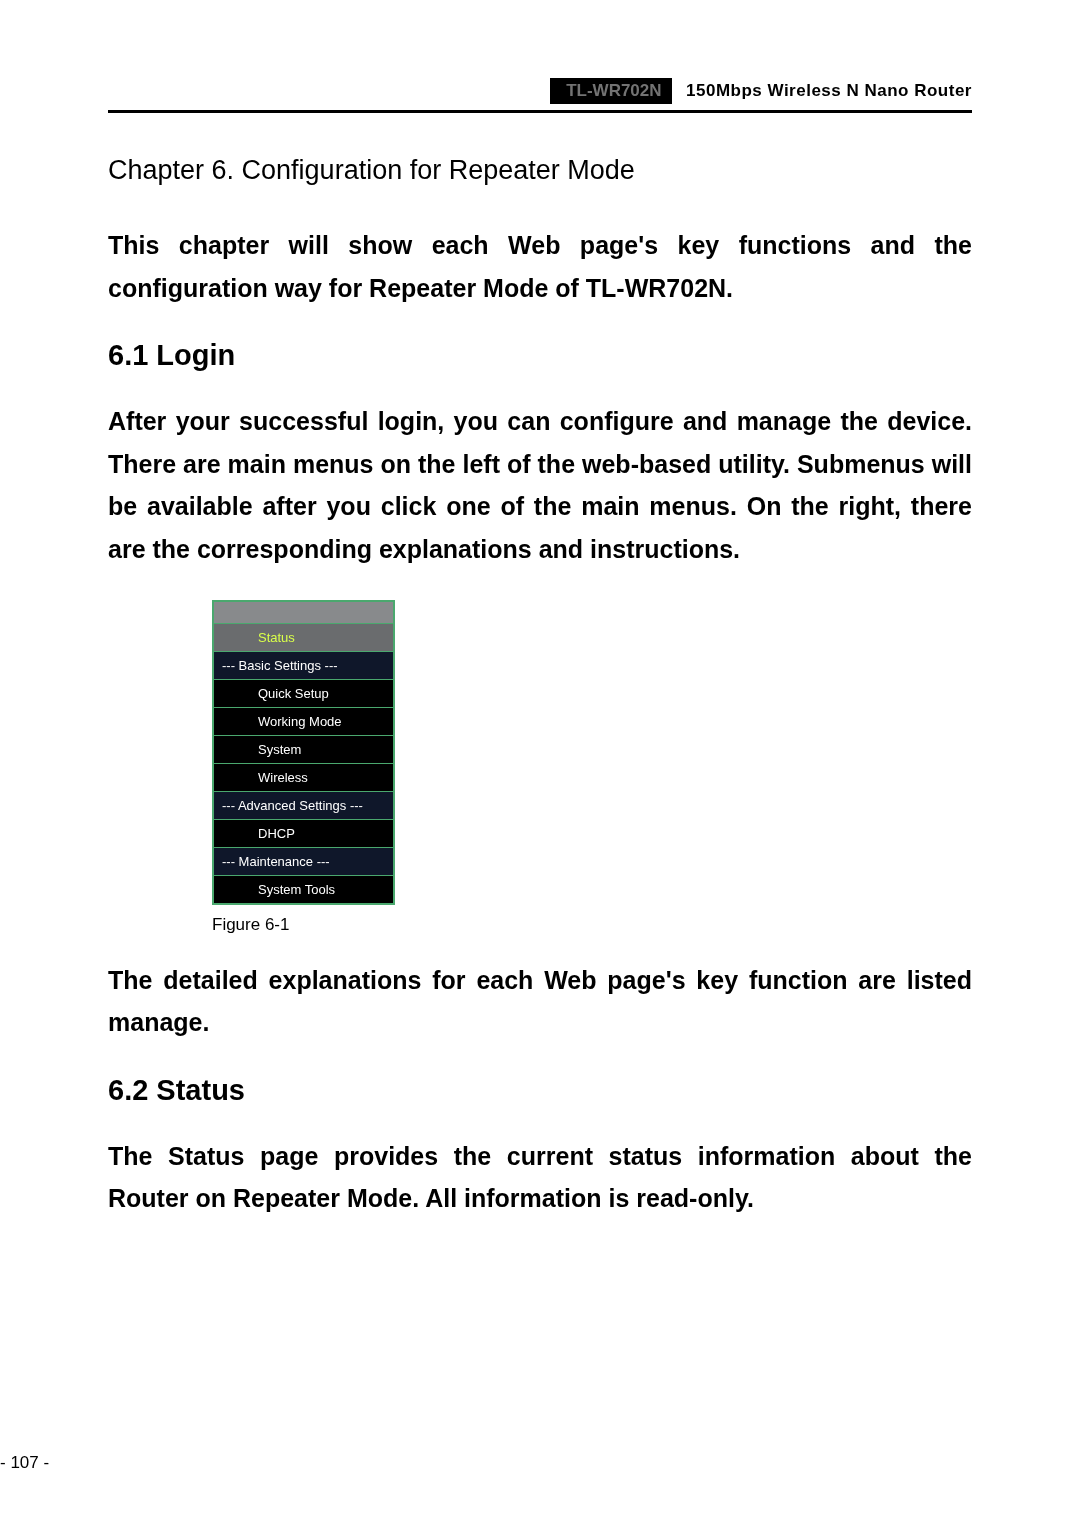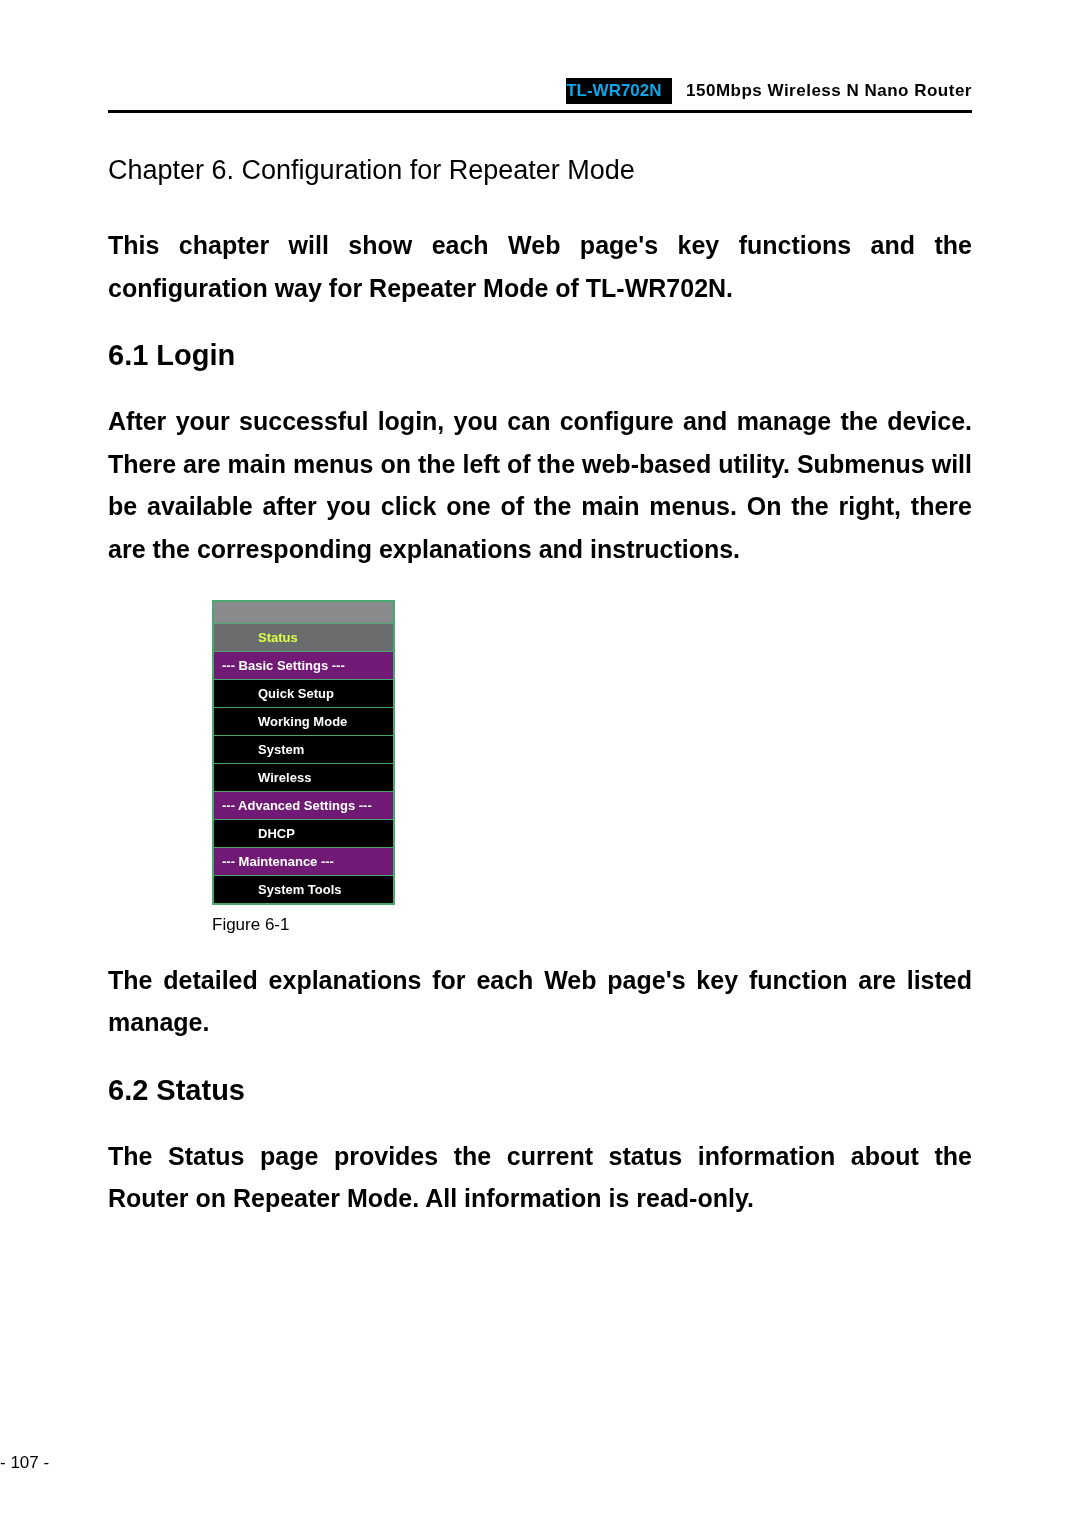--- a/index.html
+++ b/index.html
@@ -21,24 +21,24 @@
       position: relative;
     }
     .header-bar {
       border-bottom: 3px solid #000;
       padding-bottom: 6px;
       text-align: right;
       margin-bottom: 42px;
     }
     .header-model {
       background: #000;
-      color: #0ea5e9;
+      color: #737373;
       font-weight: bold;
       font-size: 17px;
-      padding: 3px 10px 3px 0;
+      padding: 3px 10px 3px 16px;
       display: inline-block;
     }
     .header-desc {
       font-weight: bold;
       font-size: 17px;
       padding-left: 10px;
       letter-spacing: 0.5px;
     }
     .chapter-title {
       font-size: 27px;
@@ -67,33 +67,33 @@
     .menu-table {
       width: 100%;
       border-collapse: collapse;
       border: 2px solid #4aa86e;
       font-size: 13px;
     }
     .menu-table td {
       border: 1px solid #4aa86e;
       padding: 6px 0;
       color: #fff;
-      font-weight: bold;
+      font-weight: normal;
     }
     .menu-blank {
       background: #888a8c;
       height: 22px;
     }
     .menu-active {
       background: #6a6c6e;
       color: #d9ff4a !important;
       padding-left: 44px !important;
     }
     .menu-section {
-      background: #701a75;
+      background: #0f172a;
       padding-left: 8px !important;
     }
     .menu-item {
       background: #000000;
       padding-left: 44px !important;
     }
     .figure-caption {
       font-size: 17px;
       width: 183px;
       margin-left: 104px;

